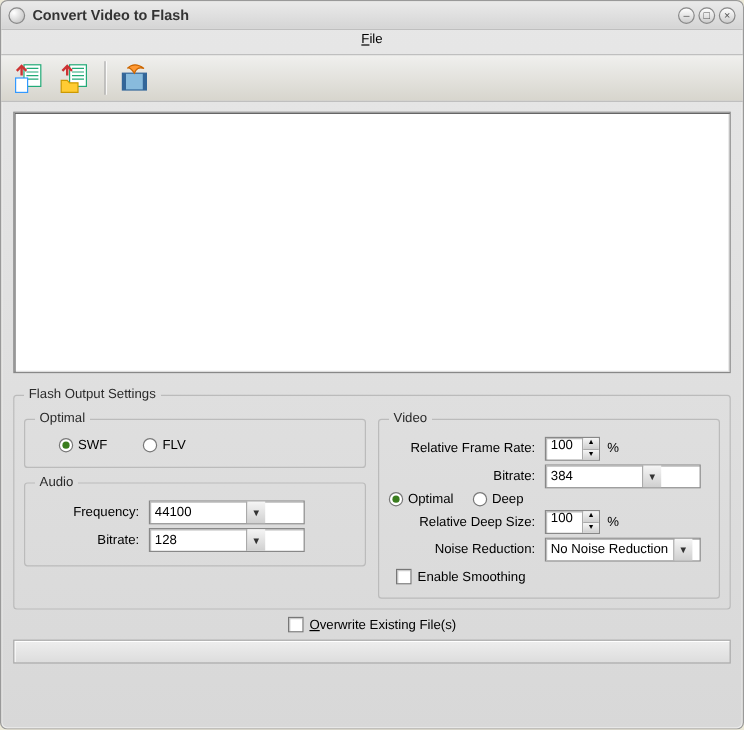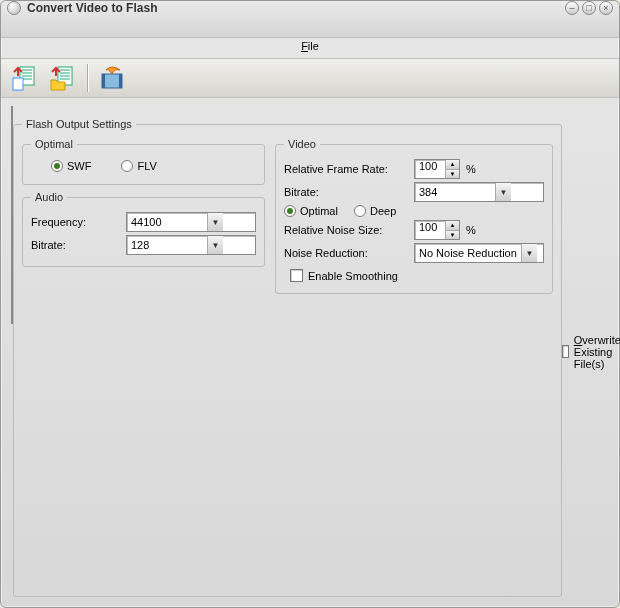--- a/index.html
+++ b/index.html
@@ -15,25 +15,25 @@
   width: 620px;
   height: 608px;
   background: linear-gradient(to bottom, #e7e7e7 0%, #d8d8d8 100%);
   border: 1px solid #999;
   border-radius: 6px;
   box-shadow: inset 0 0 0 1px rgba(255,255,255,0.5);
   display: flex;
   flex-direction: column;
 }
 .titlebar {
-  height: 37px;
+  height: 24px;
   background: linear-gradient(to bottom, #eaeaea 0%, #d5d5d5 100%);
   border-radius: 6px 6px 0 0;
   display: flex;
-  align-items: flex-start;
+  align-items: center;
   padding: 0 6px;
   border-bottom: 1px solid #bfbfbf;
 }
 .titlebar .appicon {
   width: 14px; height: 14px;
   border: 1px solid #888;
   border-radius: 50%;
   background: radial-gradient(circle at 30% 30%, #fff, #bbb);
   margin-right: 6px;
 }
@@ -86,21 +86,21 @@
 .tsep {
   width: 1px; height: 28px;
   background: #aaa;
   margin: 0 2px;
   box-shadow: 1px 0 0 #fff;
 }
 .content {
   flex: 1;
   padding: 8px 10px 10px 10px;
   display: flex;
-  flex-direction: row;
+  flex-direction: column;
 }
 .listarea {
   height: 218px;
   background: #fff;
   border: 1px solid #888;
   box-shadow: inset 1px 1px 0 #666, inset -1px -1px 0 #ddd;
 }
 fieldset {
   border: 1px solid #bbb;
   border-radius: 3px;
@@ -141,21 +141,21 @@
 .radio .r.on::after {
   content: ""; width: 6px; height: 6px; background: #3a7d1e; border-radius: 50%;
 }
 .frow {
   display: flex;
   align-items: center;
   margin: 3px 0;
 }
 .frow .lbl {
   width: 130px;
-  text-align: left;
+  text-align: right;
   padding-right: 8px;
 }
 .frow .lbl.short { width: 95px;}
 .ctl-select {
   display: inline-flex;
   align-items: center;
   border: 1px solid #888;
   background: #fff;
   height: 20px;
   box-shadow: inset 1px 1px 0 #bbb;
@@ -330,21 +330,21 @@
                 <span class="r on"></span>
                 <span>Optimal</span>
               </label>
               <label class="radio">
                 <span class="r"></span>
                 <span>Deep</span>
               </label>
             </div>
 
             <div class="frow">
-              <div class="lbl">Relative Noise Size:</div>
+              <div class="lbl">Relative Deep Size:</div>
               <div class="spin">
                 <span class="sval">100</span>
                 <span class="sbtns">
                     <span class="sb">▲</span>
                     <span class="sb">▼</span>
                   </span>
               </div>
               <span style="padding-left:6px">%</span>
             </div>
 

